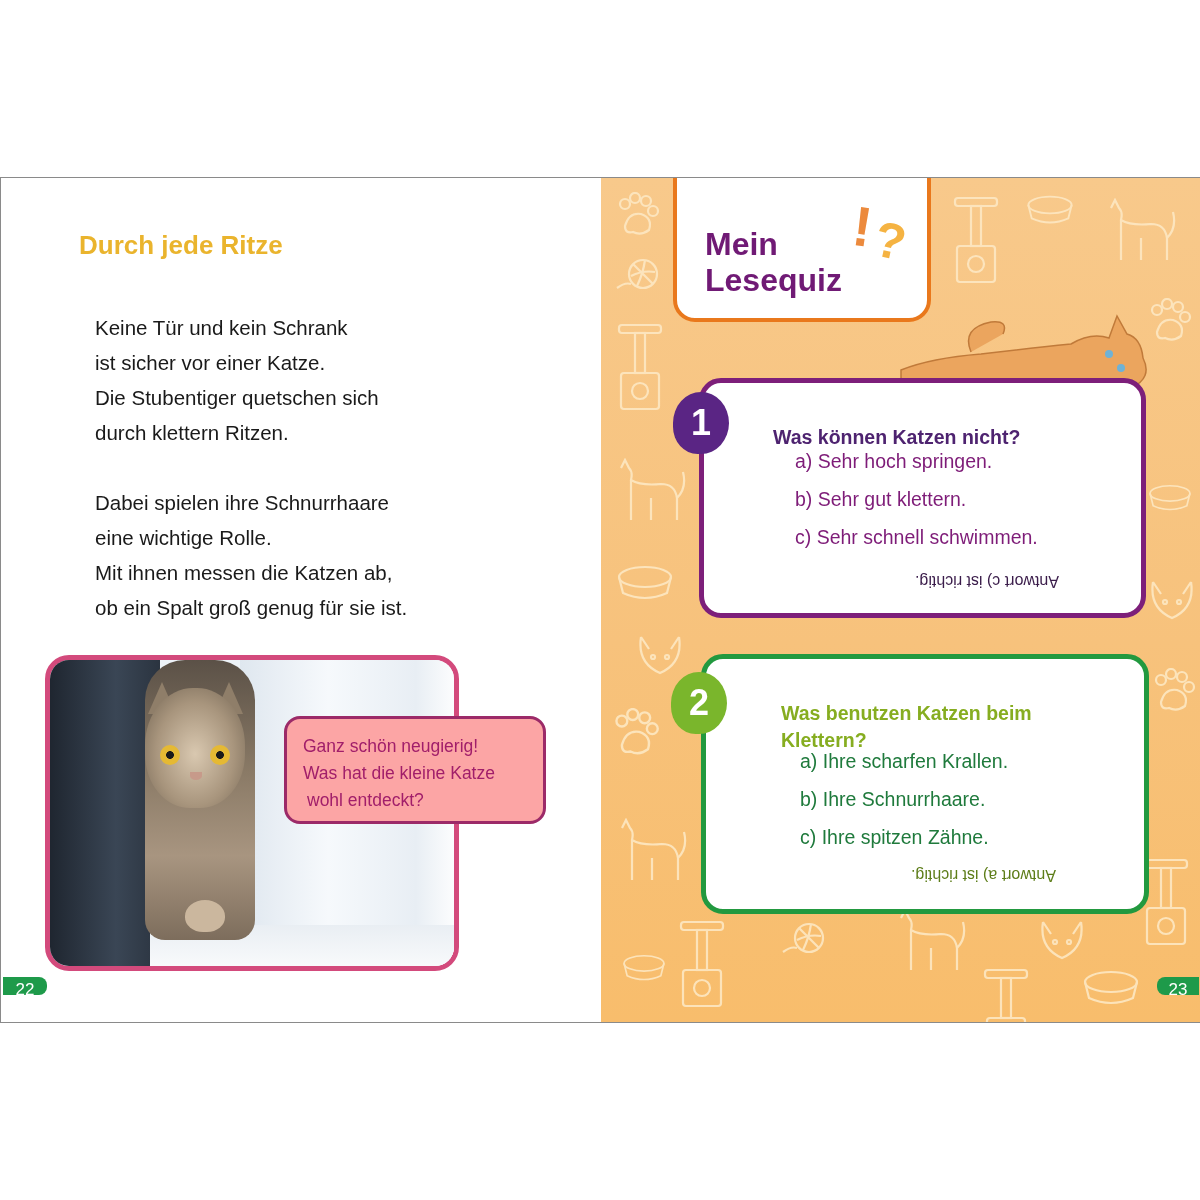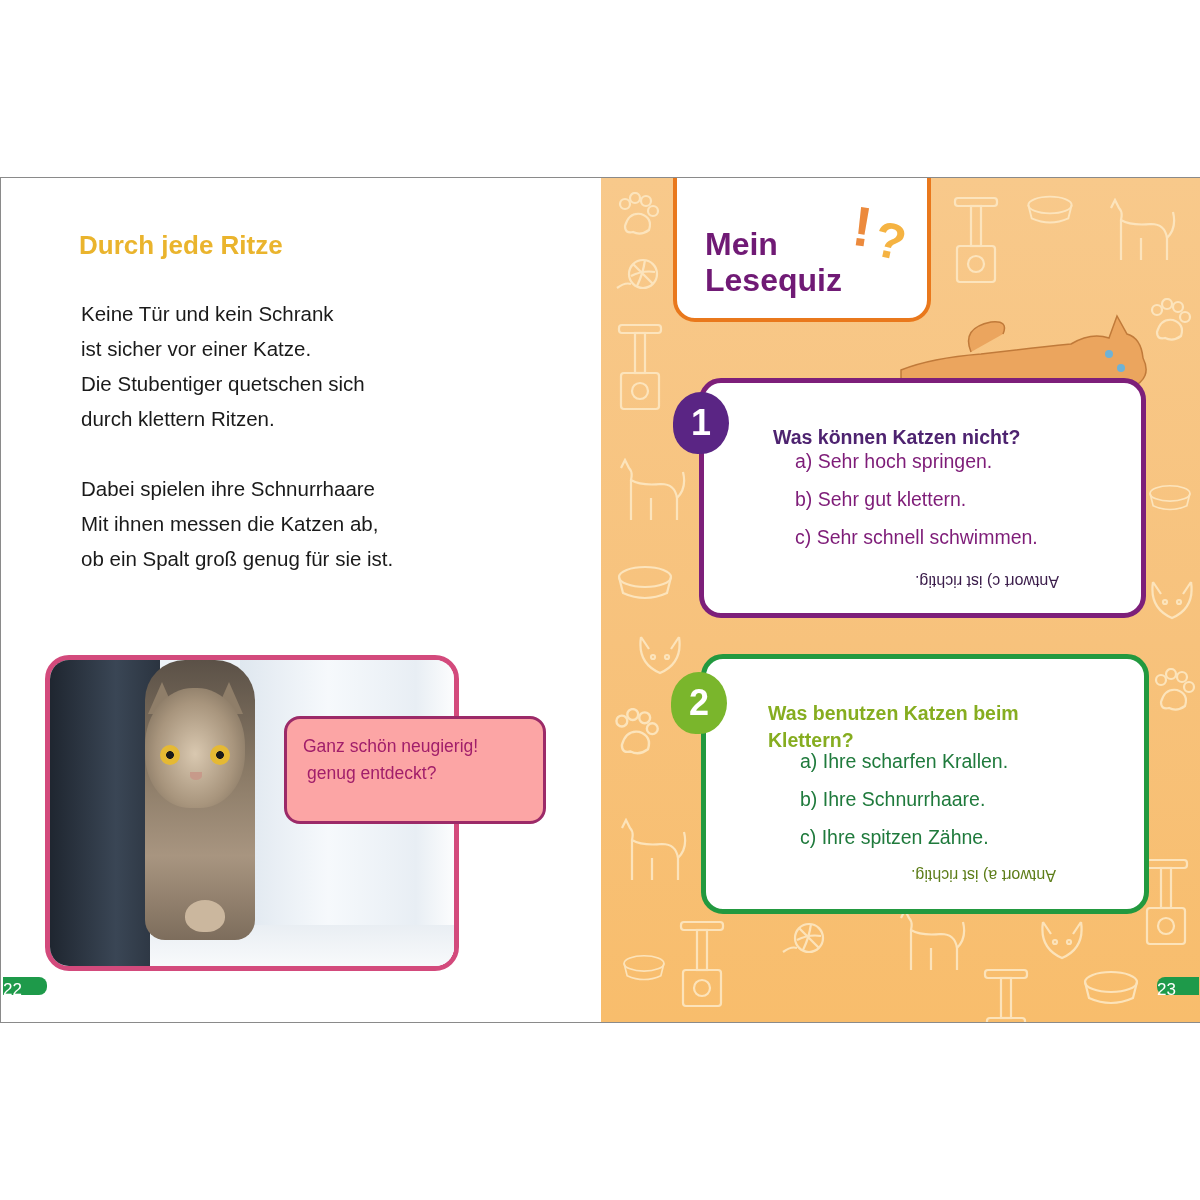--- a/index.html
+++ b/index.html
@@ -2,21 +2,21 @@
 <html><head>
   <meta charset="utf-8">
   <style>
     html, body { margin:0; padding:0; }
     body { width:1200px; height:1200px; background:#ffffff; position:relative; overflow:hidden; font-family:"DejaVu Sans", sans-serif; }
     .spread { position:absolute; left:0; top:177px; width:1200px; height:846px; border-top:1px solid #8a8a8a; border-bottom:1px solid #8a8a8a; border-left:1px solid #8a8a8a; box-sizing:border-box; }
     .page-left { position:absolute; left:0; top:0; width:600px; height:100%; background:#ffffff; }
     .page-right { position:absolute; left:600px; top:0; width:600px; height:100%; background:linear-gradient(180deg,#f8c98b 0%, #f7c27c 55%, #f8bd6c 100%); overflow:hidden; }
 
     .title-left { position:absolute; left:78px; top:52px; font-family:"Liberation Sans", sans-serif; font-weight:700; font-size:26px; color:#eab42d; margin:0; }
-    .para { position:absolute; left:78px; font-family:"Liberation Sans", sans-serif; font-size:20.5px; color:#1a1a1a; line-height:35px; margin:2px; }
+    .para { position:absolute; left:78px; font-family:"Liberation Sans", sans-serif; font-size:20.5px; color:#1a1a1a; line-height:35px; margin:16px; }
     .para span { display:block; }
     .p1 { top:116px; }
     .p2 { top:291px; }
 
     .photo-frame { position:absolute; left:44px; top:477px; width:414px; height:316px; border:5px solid #d34a7c; border-radius:24px; overflow:hidden; box-sizing:border-box; background:#eef3f8; }
     .photo-dark { position:absolute; left:0; top:0; width:110px; height:100%; background:linear-gradient(90deg,#1f2630,#3a4655 60%,#2b3440); }
     .photo-wall { position:absolute; left:190px; top:0; width:220px; height:100%; background:linear-gradient(90deg,#dfe7ef,#f6f9fc 40%,#e8eef4 80%,#ffffff); }
     .photo-sill { position:absolute; left:100px; top:265px; width:320px; height:60px; background:linear-gradient(180deg,#e9eef3,#ffffff); }
     .cat-body { position:absolute; left:95px; top:0; width:110px; height:280px; background:linear-gradient(180deg,#5b5147,#8a7a66 40%,#a89580 70%,#7d6d5c); border-radius:40px 40px 20px 20px; }
     .cat-head { position:absolute; left:95px; top:28px; width:100px; height:120px; background:radial-gradient(ellipse at 50% 55%, #d9c8b0 0%, #a8957d 55%, #6f6150 100%); border-radius:48% 48% 45% 45%; }
@@ -24,21 +24,21 @@
     .ear.l { left:98px; } .ear.r { left:165px; }
     .eye { position:absolute; top:85px; width:20px; height:20px; border-radius:50%; background:radial-gradient(circle,#1a1a1a 0 25%, #e5b934 30% 100%); }
     .eye.l { left:110px; } .eye.r { left:160px; }
     .nose { position:absolute; left:140px; top:112px; width:12px; height:8px; background:#c79a8a; border-radius:0 0 50% 50%; }
     .paw { position:absolute; left:135px; top:240px; width:40px; height:32px; background:#cbb79e; border-radius:50% 50% 45% 45%; }
 
     .bubble { position:absolute; left:283px; top:538px; width:262px; height:108px; background:#fca5a5; border:3px solid #9c2a68; border-radius:16px; box-sizing:border-box; padding:14px 0 0 16px; font-family:"Liberation Sans", sans-serif; font-size:17.5px; line-height:27px; color:#a11e6a; }
     .bubble span { display:block; }
     .bubble span.indent { padding-left:4px; }
 
-    .pnum { position:absolute; top:799px; width:44px; height:18px; background:#1e9a4a; color:#ffffff; font-family:"Liberation Sans", sans-serif; font-size:17px; line-height:26px; text-align:left; }
+    .pnum { position:absolute; top:799px; width:44px; height:18px; background:#1e9a4a; color:#ffffff; font-family:"Liberation Sans", sans-serif; font-size:17px; line-height:26px; text-align:center; }
     .pnum-left { left:2px; border-radius:0 8px 8px 0; }
     .pnum-right { right:2px; width:42px; border-radius:8px 0 0 8px; }
 
     
     .deco { position:absolute; stroke:#fde8c3; fill:none; stroke-width:2.2; opacity:0.9; }
 
     .quiz-header { position:absolute; left:72px; top:-6px; width:258px; height:150px; background:#ffffff; border:4px solid #e9781c; border-radius:0 0 22px 22px; box-sizing:border-box; }
     .quiz-header .t { position:absolute; left:28px; top:50px; font-family:"Liberation Sans", sans-serif; font-weight:700; font-size:32px; line-height:36px; color:#701a75; margin:0; }
     .quiz-header .t span { display:block; }
     .quiz-header .excl { position:absolute; left:176px; top:18px; font-family:"Liberation Sans", sans-serif; font-weight:700; font-size:56px; color:#ec8a3d; transform:rotate(8deg); }
@@ -48,21 +48,21 @@
 
     .qcard { position:absolute; background:#ffffff; border-radius:22px; box-sizing:border-box; }
     .qcard-1 { left:98px; top:200px; width:447px; height:240px; border:5px solid #7d1f7a; }
     .qcard-2 { left:100px; top:476px; width:448px; height:260px; border:5px solid #22993f; }
     .qbadge { position:absolute; width:56px; height:62px; color:#ffffff; font-family:"Liberation Sans", sans-serif; font-weight:700; font-size:36px; text-align:center; line-height:62px; border-radius:50% 50% 50% 44%; }
     .qbadge-1 { left:72px; top:214px; background:#5a2584; }
     .qbadge-2 { left:70px; top:494px; background:#7ab62c; }
 
     .qtext { position:absolute; font-family:"Liberation Sans", sans-serif; font-weight:700; font-size:19.5px; margin:16px; }
     .qtext-1 { left:156px; top:232px; color:#4e2370; }
-    .qtext-2 { left:151px; top:506px; color:#86ad20; line-height:27px; width:320px; }
+    .qtext-2 { left:164px; top:506px; color:#86ad20; line-height:27px; width:320px; }
 
     .answers { position:absolute; font-family:"Liberation Sans", sans-serif; font-size:19.5px; margin:0; padding:0; list-style:none; }
     .answers li { height:38px; line-height:38px; }
     .answers-1 { left:194px; top:264px; color:#7e1c78; }
     .answers-2 { left:199px; top:564px; color:#1f7a3c; }
 
     .solution { position:absolute; font-family:"Liberation Sans", sans-serif; font-size:16px; transform:rotate(180deg); }
     .solution-1 { left:314px; top:394px; color:#3a1c4a; }
     .solution-2 { left:310px; top:688px; color:#5d7d19; }
   </style>
@@ -76,41 +76,43 @@
 
     <p class="para p1">
       <span>Keine Tür und kein Schrank</span>
       <span>ist sicher vor einer Katze.</span>
       <span>Die Stubentiger quetschen sich</span>
       <span>durch klettern Ritzen.</span>
     </p>
 
     <p class="para p2">
       <span>Dabei spielen ihre Schnurrhaare</span>
+      <span>eine wichtige Rolle.</span>
       <span>Mit ihnen messen die Katzen ab,</span>
       <span>ob ein Spalt groß genug für sie ist.</span>
     </p>
 
     <div class="photo-frame">
       <div class="photo-dark"></div>
       <div class="photo-wall"></div>
       <div class="photo-sill"></div>
       <div class="cat-body"></div>
       <div class="ear l"></div>
       <div class="ear r"></div>
       <div class="cat-head"></div>
       <div class="eye l"></div>
       <div class="eye r"></div>
       <div class="nose"></div>
       <div class="paw"></div>
     </div>
 
     <div class="bubble">
       <span>Ganz schön neugierig!</span>
-      <span class="indent">genug entdeckt?</span>
+      <span>Was hat die kleine Katze</span>
+      <span class="indent">wohl entdeckt?</span>
     </div>
 
     <div class="pnum pnum-left">22</div>
   </div>
 
   <div class="page-right">
 
     <svg class="deco" style="left:14px;top:14px" width="46" height="46" viewBox="0 0 46 46">
         <circle cx="10" cy="12" r="5"></circle>
         <circle cx="20" cy="6" r="5"></circle>

